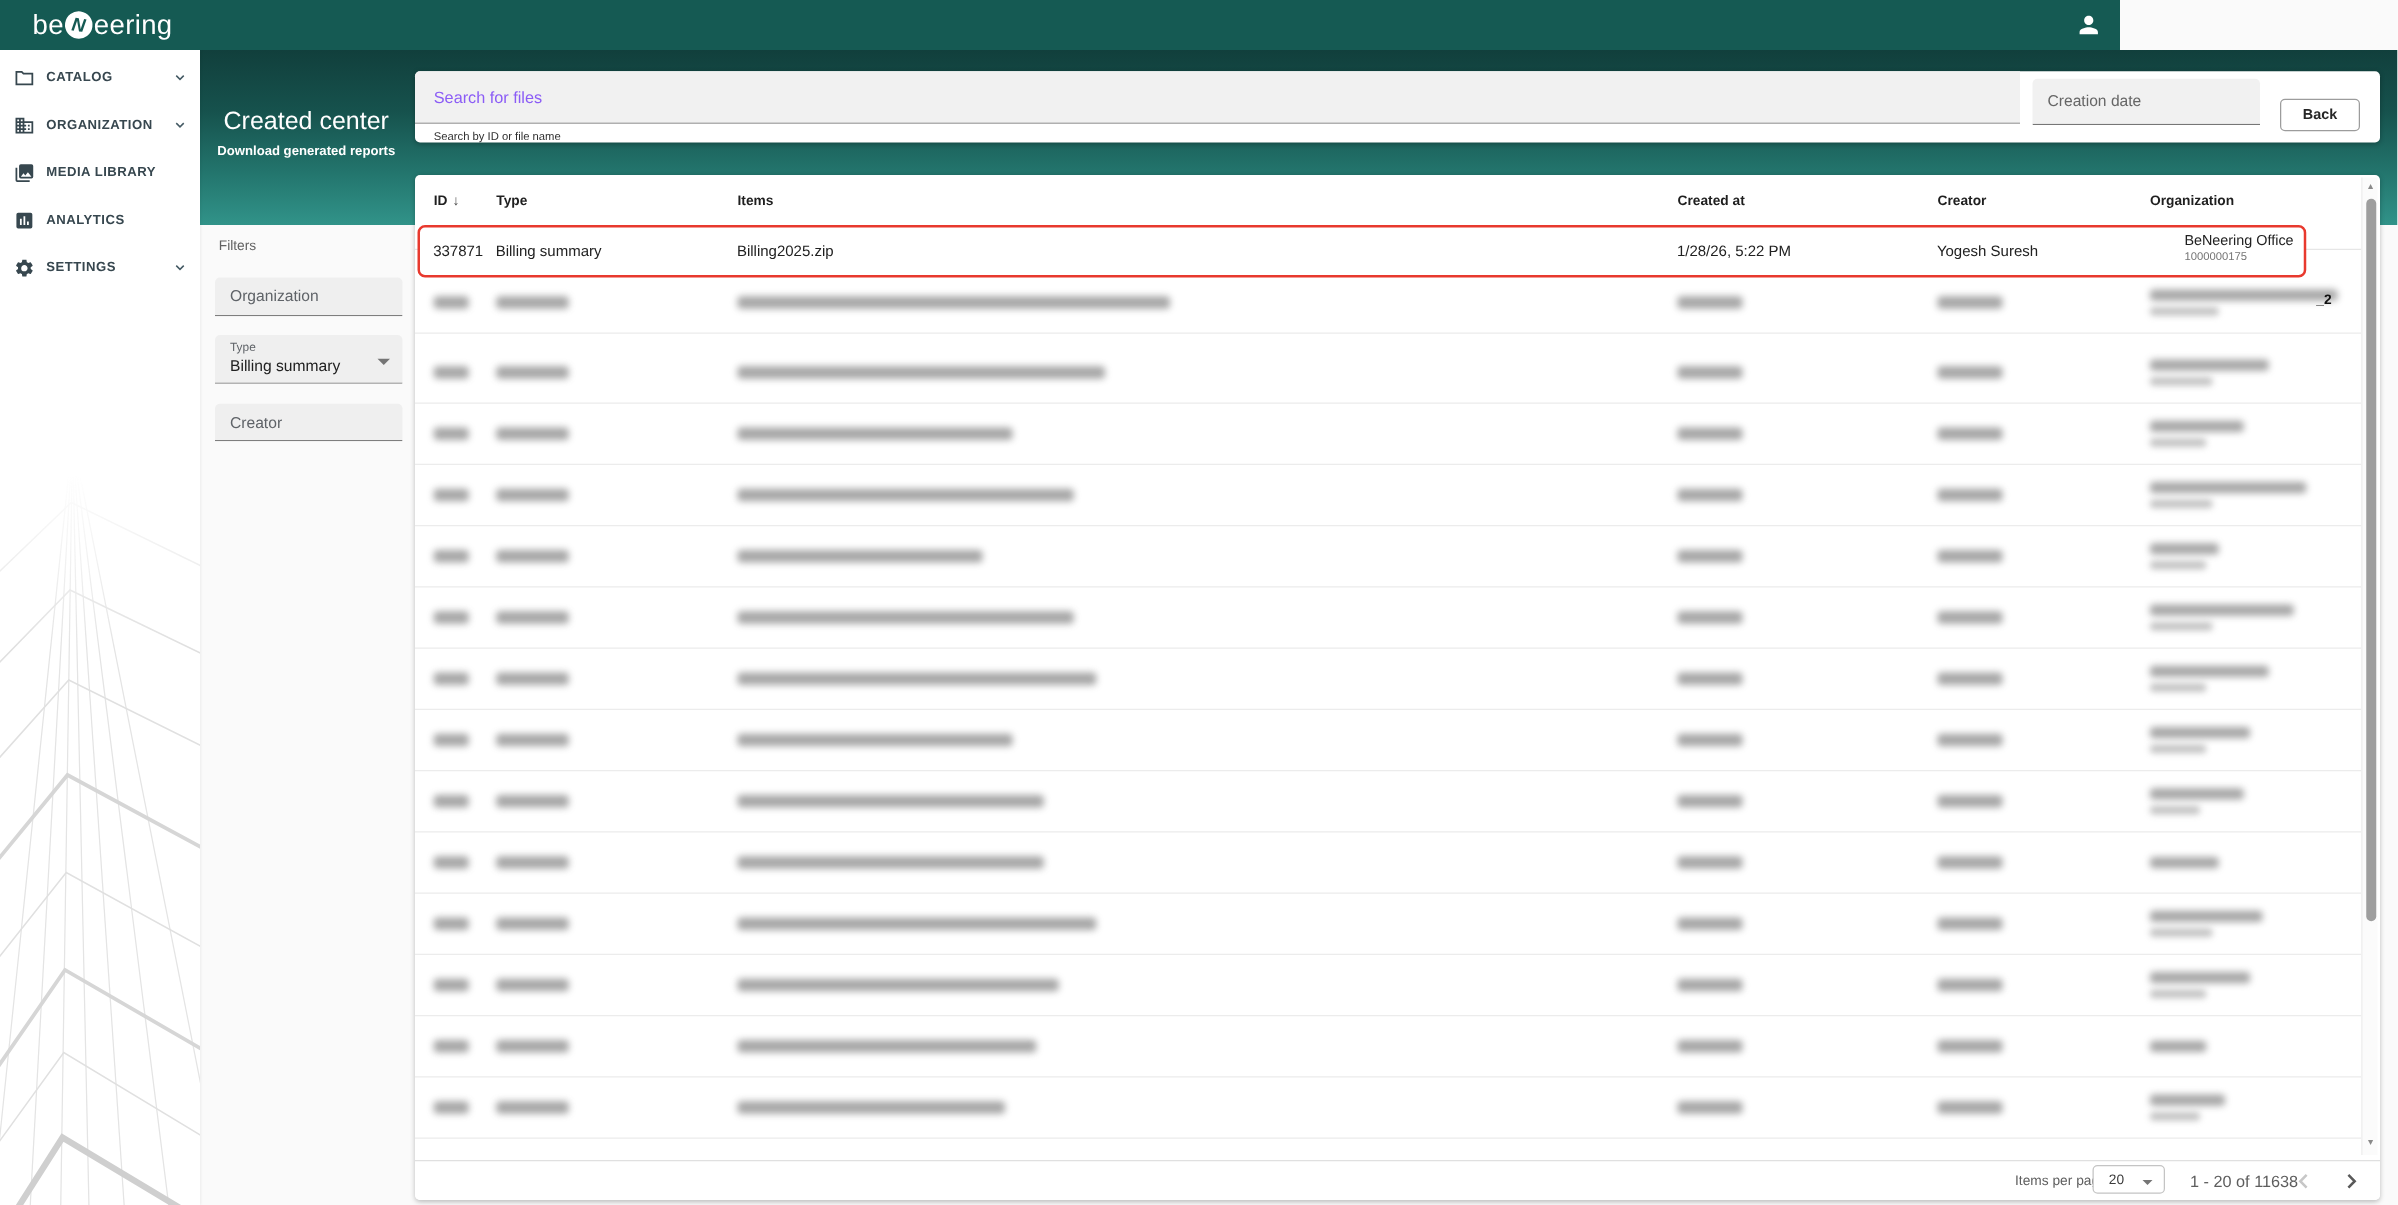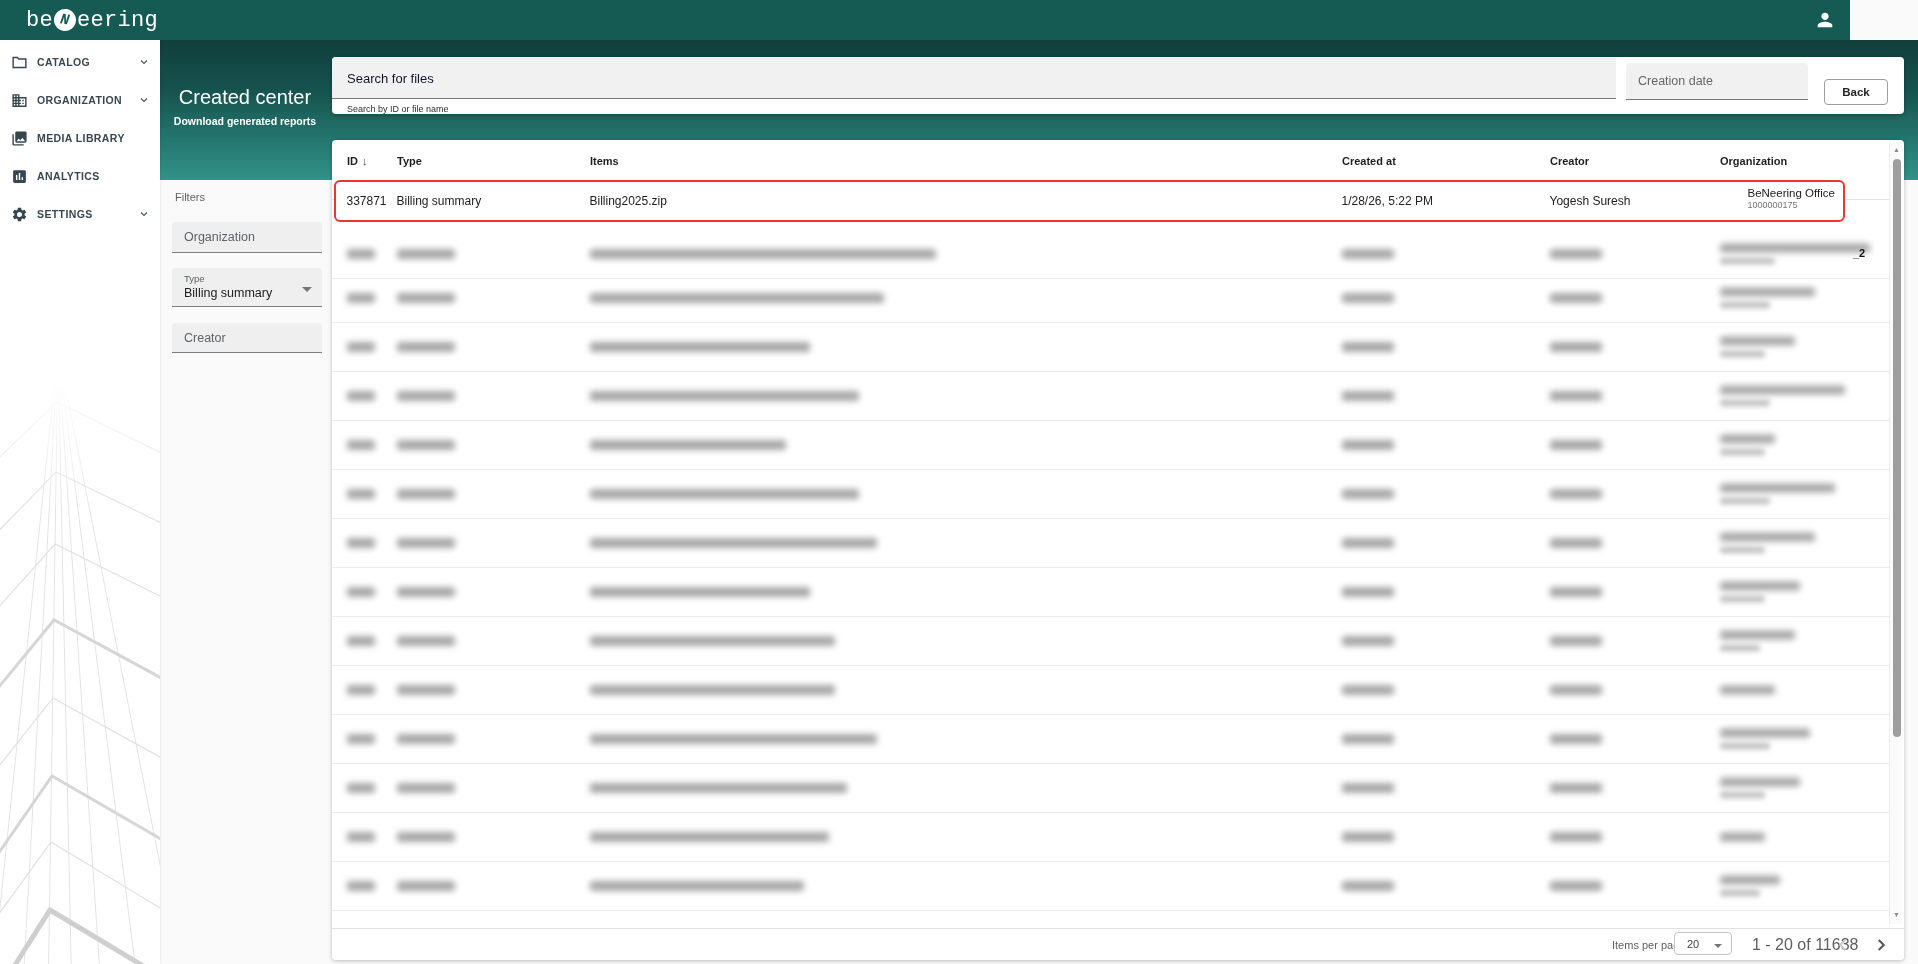--- a/index.html
+++ b/index.html
@@ -2,21 +2,21 @@
 <html><head>
 <meta charset="utf-8">
 <style>
   * { margin:0; padding:0; box-sizing:border-box; }
   html,body { width:1918px; height:964px; overflow:hidden; background:#fafafa;
               font-family:"Liberation Sans", sans-serif; }
   .abs { position:absolute; }
   #stage { position:relative; width:1918px; height:964px; }
 
   
-  #topbar { left:0; top:0; width:1850px; height:40px; background:#155a53; z-index:40;font-family:Liberation Mono, monospace; }
+  #topbar { left:0; top:0; width:1696px; height:40px; background:#155a53; z-index:40; }
   .logo { left:26px; top:0; height:40px; display:flex; align-items:center; color:#fff;
           font-size:22px; font-weight:400; letter-spacing:.3px; }
   .logo-n { display:inline-flex; width:22px; height:22px; border-radius:50%; background:#fff;
             color:#155a53; align-items:center; justify-content:center; font-weight:700;
             font-style:italic; font-size:15px; margin:0 1px; transform:rotate(8deg); }
   .user-btn { right:14px; top:9px; width:22px; height:22px; cursor:pointer; }
 
   
   #headerband { left:160px; top:40px; width:1758px; height:140px;
                 background:linear-gradient(to bottom,#113f3c 0%, #16524d 35%, #23756d 70%, #319389 100%); }
@@ -52,21 +52,21 @@
                        border-left:5px solid transparent; border-right:5px solid transparent;
                        border-top:5px solid #757575; }
   #f-creator { top:143px; height:30px; }
 
   
   #searchcard { left:332px; top:57px; width:1572px; height:57px; background:#fff;
                 border-radius:4px; box-shadow:0 1px 4px rgba(0,0,0,.28); z-index:20; }
   .search-fill { position:absolute; left:0; top:0; width:1284px; height:42px; background:#f1f1f1;
                  border-bottom:1px solid #767676; border-radius:4px 0 0 0; cursor:text; }
   .search-fill .ph { position:absolute; left:15px; top:50%; transform:translateY(-50%);
-                     font-size:13px; color:#0f172a; }
+                     font-size:13px; color:#8b5cf6; }
   .search-hint { position:absolute; left:15px; top:47px; font-size:9px; color:#2f2f2f; }
   .date-fill { position:absolute; left:1294px; top:6px; width:182px; height:37px; background:#f1f1f1;
                border-bottom:1px solid #767676; border-radius:4px 4px 0 0; cursor:text; }
   .date-fill .ph { position:absolute; left:12px; top:50%; transform:translateY(-50%);
                    font-size:12.5px; color:#666; }
   .back-btn { position:absolute; left:1492px; top:22px; width:64px; height:26px; background:#fff;
               border:1px solid #9c9c9c; border-radius:4px; font-size:11.5px; font-weight:700;
               color:#262626; display:flex; align-items:center; justify-content:center; cursor:pointer; }
 
   
@@ -116,21 +116,21 @@
   .pg-label { position:absolute; left:1280px; top:50%; transform:translateY(-50%);
               font-size:11px; color:#5e5e5e; }
   .pg-select { position:absolute; left:1342px; top:3px; width:58px; height:23px;
                border:1px solid #c4c4c4; border-radius:4px; display:flex; align-items:center;
                cursor:pointer; background:#fff; }
   .pg-select .val { margin-left:12px; font-size:11px; color:#3c3c3c; }
   .pg-select .sel-arrow { position:absolute; right:9px; top:11px; width:0; height:0;
                 border-left:4.5px solid transparent; border-right:4.5px solid transparent;
                 border-top:4.5px solid #757575; }
   .pg-range { position:absolute; left:1420px; top:50%; transform:translateY(-50%);
-              font-size:16px; color:#5e5e5e; }
+              font-size:13px; color:#5e5e5e; }
   .pg-prev { position:absolute; left:1500px; top:5px; width:22px; height:22px; cursor:default; }
   .pg-next { position:absolute; left:1538px; top:5px; width:22px; height:22px; cursor:pointer; }
 </style>
 </head>
 <body>
 
 <div id="stage">
 
   <div id="headerband" class="abs"></div>
   <div class="page-title-wrap abs">
@@ -263,21 +263,21 @@
           <span class="sort-arrow">↓</span>
       </div>
       <div class="th col-type">Type</div>
       <div class="th col-file">Items</div>
       <div class="th col-created">Created at</div>
       <div class="th col-creator">Creator</div>
       <div class="th col-org">Organization</div>
     </div>
 
     <div>
-  <div class="blur-row" style="top: 90px; text-align: center;">
+  <div class="blur-row" style="top: 78px; text-align: center;">
     <span class="bar b-id col-id"></span>
     <span class="bar b-type col-type"></span>
     <span class="bar b-file col-file" style="width: 346px;"></span>
     <span class="bar b-created col-created"></span>
     <span class="bar b-creator col-creator"></span>
     <span class="orgwrap col-org">
       <span class="b-org" style="display: block; width: 150px;"></span>
       <span class="b-org2" style="display: block; width: 55px;"></span>
     </span>
     <span class="org-suffix">_2</span>

